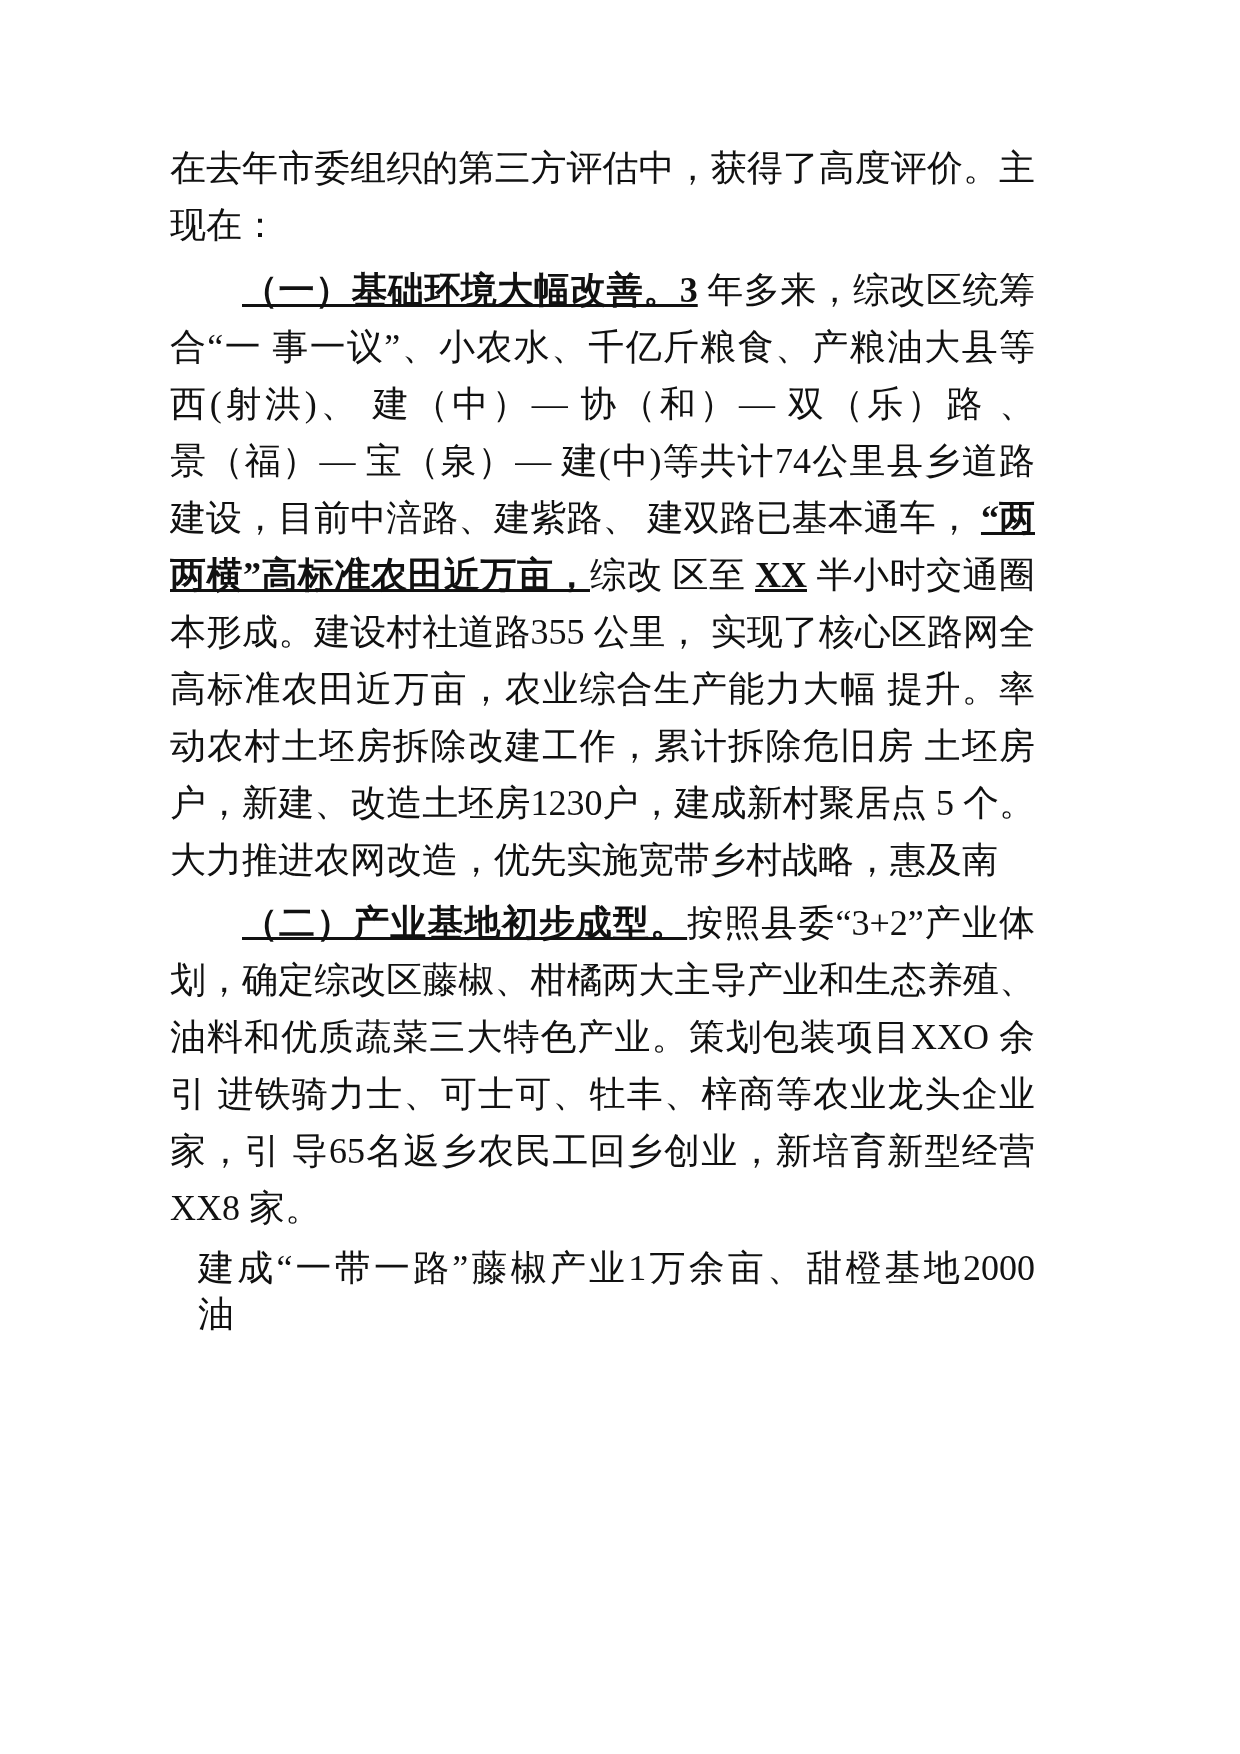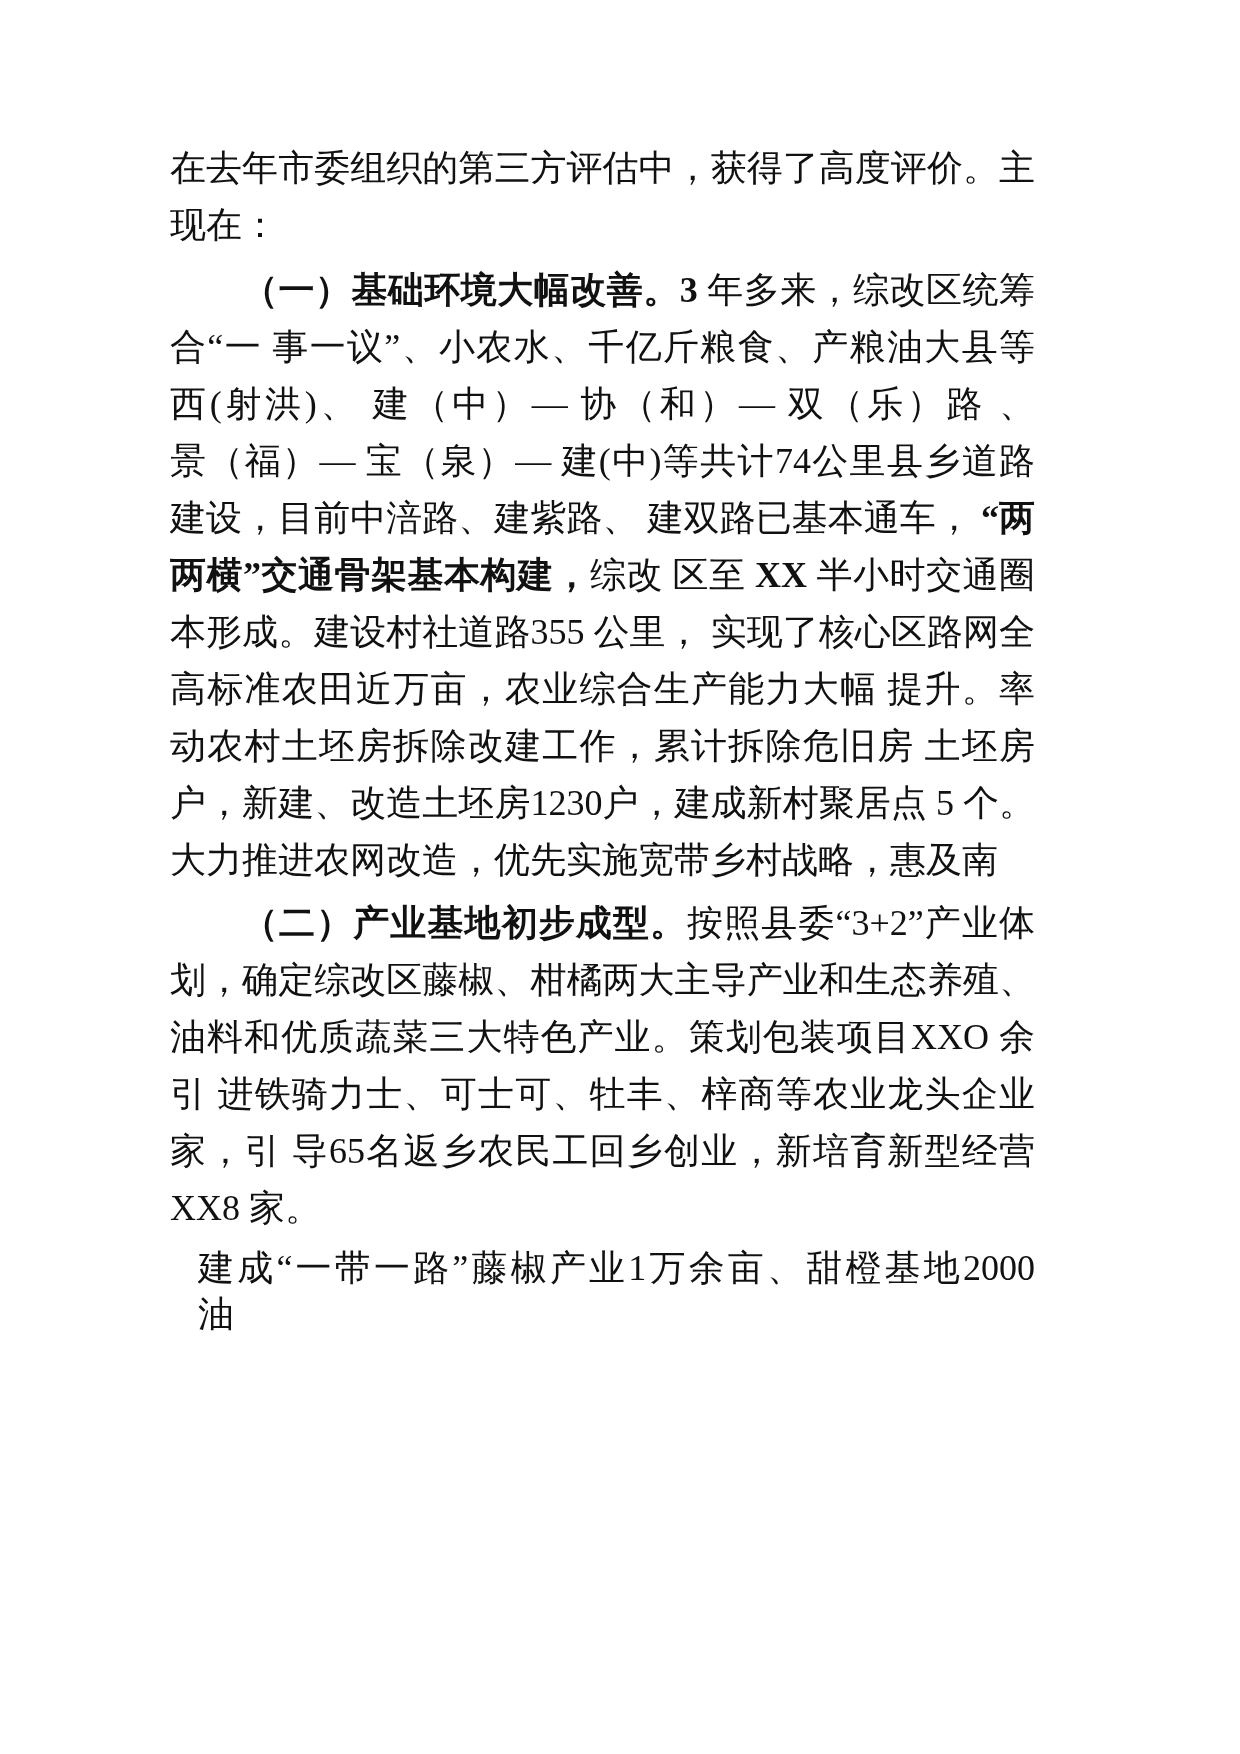--- a/index.html
+++ b/index.html
@@ -27,35 +27,35 @@
     text-align: justify;
     text-align-last: justify;
     overflow: hidden;
   }
   .line.left {
     text-align: center;
     text-align-last: left;
   }
   .line.indent { text-indent: 72px; }
   .line.tight { line-height: 46px; height: 46px; margin-left: 28px; }
-  .b { font-weight: bold; }
+  .b { font-weight: bold; text-decoration: underline; }
 </style>
 </head>
 <body>
 
 <div class="page">
   <div class="content">
       <div class="line"><span>在去年市委组织的第三方评估中，获得了高度评价。主要表</span></div>
       <div class="line left"><span>现在：</span></div>
       <div class="line indent" style="margin-top: 8px;"><span class="b">（一）基础环境大幅改善。3</span><span> 年多来，综改区统筹整</span></div>
       <div class="line"><span>合“一 事一议”、小农水、千亿斤粮食、产粮油大县等涉</span></div>
       <div class="line"><span>西(射洪)、 建（中）— 协（和）— 双（乐）路 、</span></div>
       <div class="line"><span>景（福）— 宝（泉）— 建(中)等共计74公里县乡道路</span></div>
       <div class="line"><span>建设，目前中涪路、建紫路、 建双路已基本通车， </span><span class="b">“两纵</span></div>
-      <div class="line"><span class="b">两横”交通骨架基本构建，</span><span>综改 区至 </span><span class="b">XX</span><span> 半小时交通圈基</span></div>
+      <div class="line"><span class="b">两横”高标准农田近万亩，</span><span>综改 区至 </span><span class="b">XX</span><span> 半小时交通圈基</span></div>
       <div class="line"><span>本形成。建设村社道路355 公里， 实现了核心区路网全覆</span></div>
       <div class="line"><span>高标准农田近万亩，农业综合生产能力大幅 提升。率先启</span></div>
       <div class="line"><span>动农村土坯房拆除改建工作，累计拆除危旧房 土坯房760</span></div>
       <div class="line"><span>户，新建、改造土坯房1230户，建成新村聚居点 5 个。</span></div>
       <div class="line left"><span>大力推进农网改造，优先实施宽带乡村战略，惠及南</span></div>
       <div class="line indent" style="margin-top: 6px;"><span class="b">（二）产业基地初步成型。</span><span>按照县委“3+2”产业体系规</span></div>
       <div class="line"><span>划，确定综改区藤椒、柑橘两大主导产业和生态养殖、木本</span></div>
       <div class="line"><span>油料和优质蔬菜三大特色产业。策划包装项目XXO 余个，</span></div>
       <div class="line"><span>引 进铁骑力士、可士可、牡丰、梓商等农业龙头企业10</span></div>
       <div class="line"><span>家，引 导65名返乡农民工回乡创业，新培育新型经营主体</span></div>

